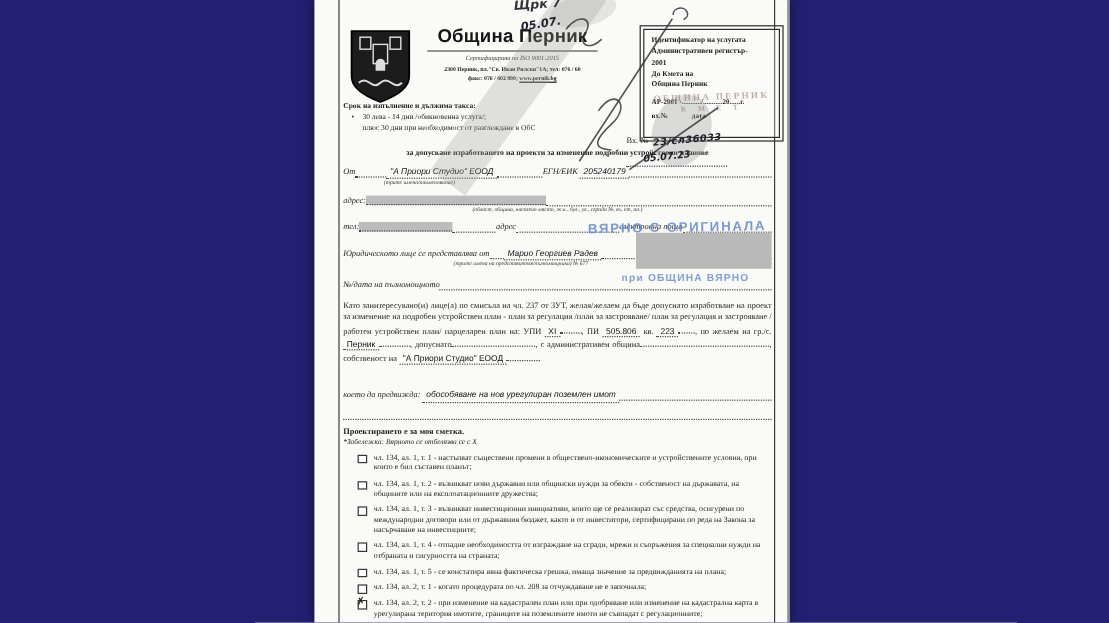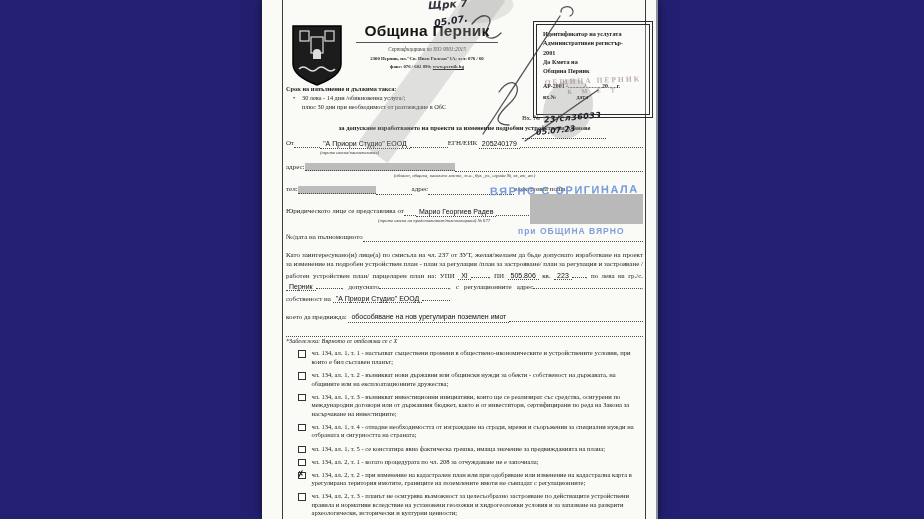--- a/index.html
+++ b/index.html
@@ -48,21 +48,21 @@
   .srok{position:absolute;left:24px;top:84px;width:225px;font-size:6.3px;line-height:1.45;}
   .srok .t{font-weight:bold;}
   .srok .li{padding-left:16px;position:relative;}
   .srok .li .b{position:absolute;left:7px;}
   .srok .li2{padding-left:16px;}
 
   
   .bodyc{position:absolute;left:24px;top:122px;width:357px;font-size:7px;line-height:1.35;}
   .app-title{text-align:center;font-size:8.6px;font-weight:bold;letter-spacing:5px;}
   .app-sub{text-align:center;font-size:6.5px;font-weight:bold;margin-top:2px;}
-  .row{display:flex;align-items:center;margin-top:6px;}
+  .row{display:flex;align-items:flex-start;margin-top:6px;font-style:italic;}
   .dots{border-bottom:1px dotted #4a4a4a;height:8px;display:inline-block;vertical-align:baseline;}
   .grow{flex:1;}
   .fill{font-family:"Liberation Sans","DejaVu Sans",sans-serif;font-size:7px;color:#101014;
         border-bottom:1px dotted #4a4a4a;padding:0 3px;white-space:nowrap;}
   .cap{font-style:italic;font-size:4.7px;color:#333;margin-top:1px;}
   .redact{display:inline-block;background:#bcbcbc;height:7px;vertical-align:baseline;
           border-bottom:1px dotted #4a4a4a;}
   .para{margin-top:9px;text-align:justify;}
   .para .dots{height:7px;}
   .own{font-weight:bold;margin-top:6px;}
@@ -199,34 +199,35 @@
       <div class="row" style="margin-top:8px">
         <span>№/дата на пълномощното</span>
         <span class="dots grow"></span>
       </div>
 
       <div class="para">
         <span>Като заинтересувано(и) лице(а) по смисъла на чл. 237 от ЗУТ, желая/желаем да бъде допуснато изработване на проект за изменение на подробен устройствен план - план за регулация /план за застрояване/ план за регулация и застрояване /работен устройствен план/ парцеларен план на: УПИ</span>
         <span class="fill">XI</span><span class="dots" style="width:18px"></span><span>, ПИ</span>
         <span class="fill">505.806</span>
         <span>кв.</span>
-        <span class="fill">223</span><span class="dots" style="width:14px"></span><span>, по лева на гр./с.</span>
-        <span class="fill">Перник</span><span class="dots" style="width:26px"></span><span>, допуснато</span><span class="dots" style="width:70px"></span><span>, с регулационните адрес</span><span class="dots" style="width:108px"></span><span>, собственост на</span>
+        <span class="fill">223</span><span class="dots" style="width:14px"></span><span>, по желаем на гр./с.</span>
+        <span class="fill">Перник</span><span class="dots" style="width:26px"></span><span>, допуснато</span><span class="dots" style="width:70px"></span><span>, с административен община</span><span class="dots" style="width:108px"></span><span>, собственост на</span>
         <span class="fill">"А Приори Студио" ЕООД</span><span class="dots" style="width:28px"></span>
       </div>
 
-      <div class="row" style="margin-top:8px">
+      <div class="row" style="margin-top:21px">
         <span>което да предвижда:</span>&nbsp;
         <span class="fill">обособяване на нов урегулиран поземлен имот</span>
         <span class="dots grow"></span>
       </div>
       <div class="row" style="margin-top:5px">
         <span class="dots grow"></span>
       </div>
 
+      <div class="own">Проектирането е за моя сметка.</div>
       <div class="note">*Забележка: Вярното се отбелязва се с Х</div>
 
       <div class="chk">
         <span class="box">
             <span class="mark"></span>
           </span>
         <span>чл. 134, ал. 1, т. 1 - настъпват съществени промени в обществено-икономическите и устройствените условия, при които е бил съставен планът;</span>
       </div>
       <div class="chk">
         <span class="box">

